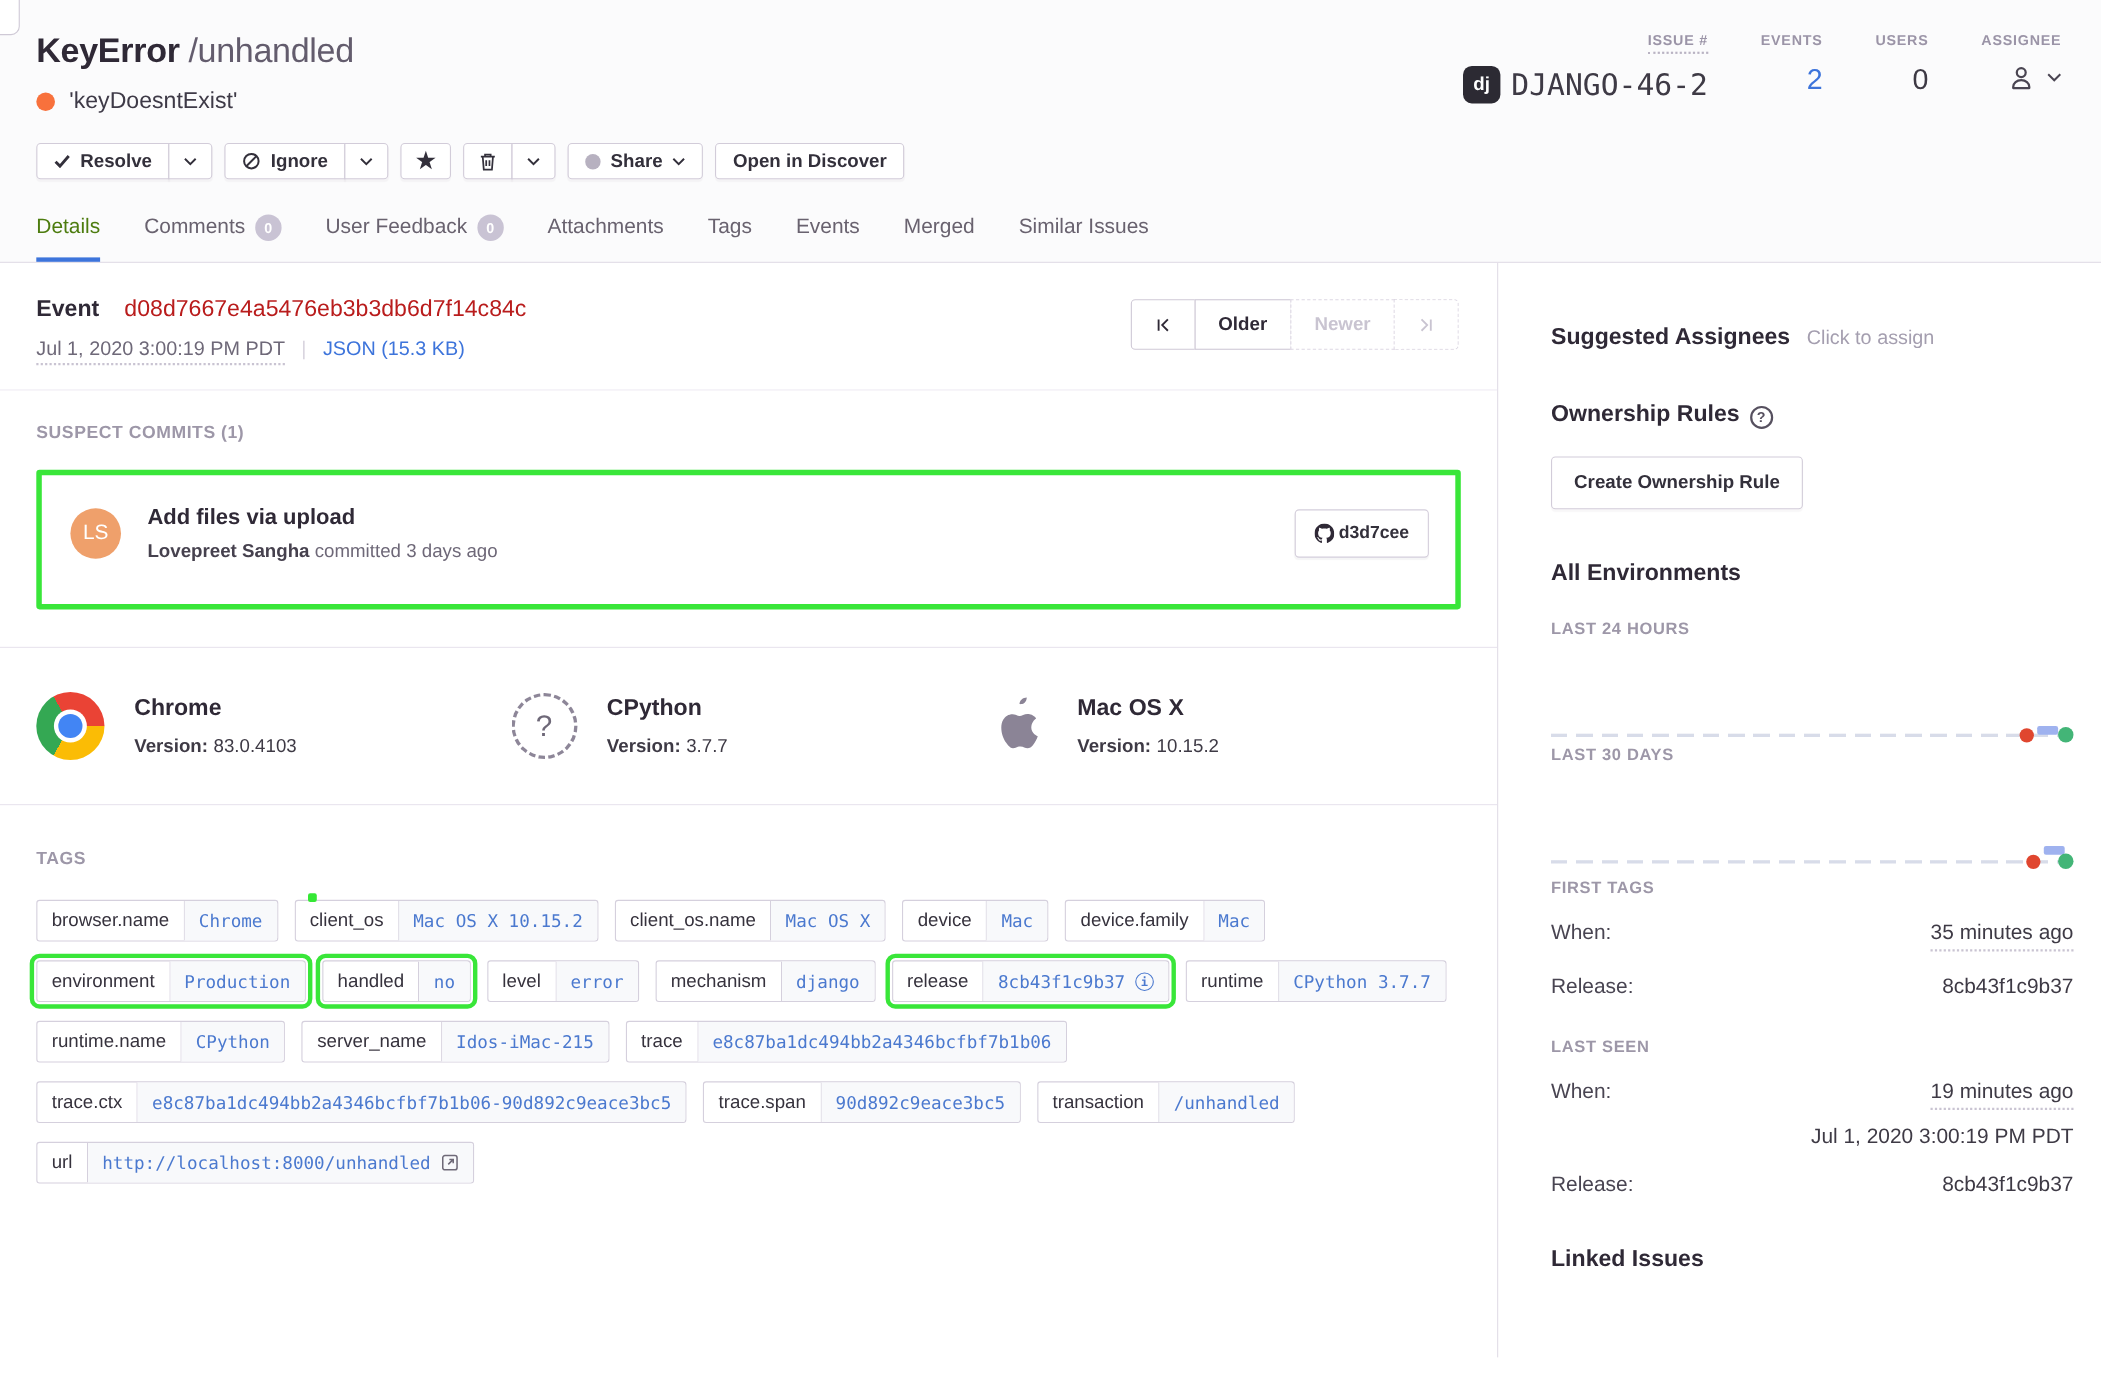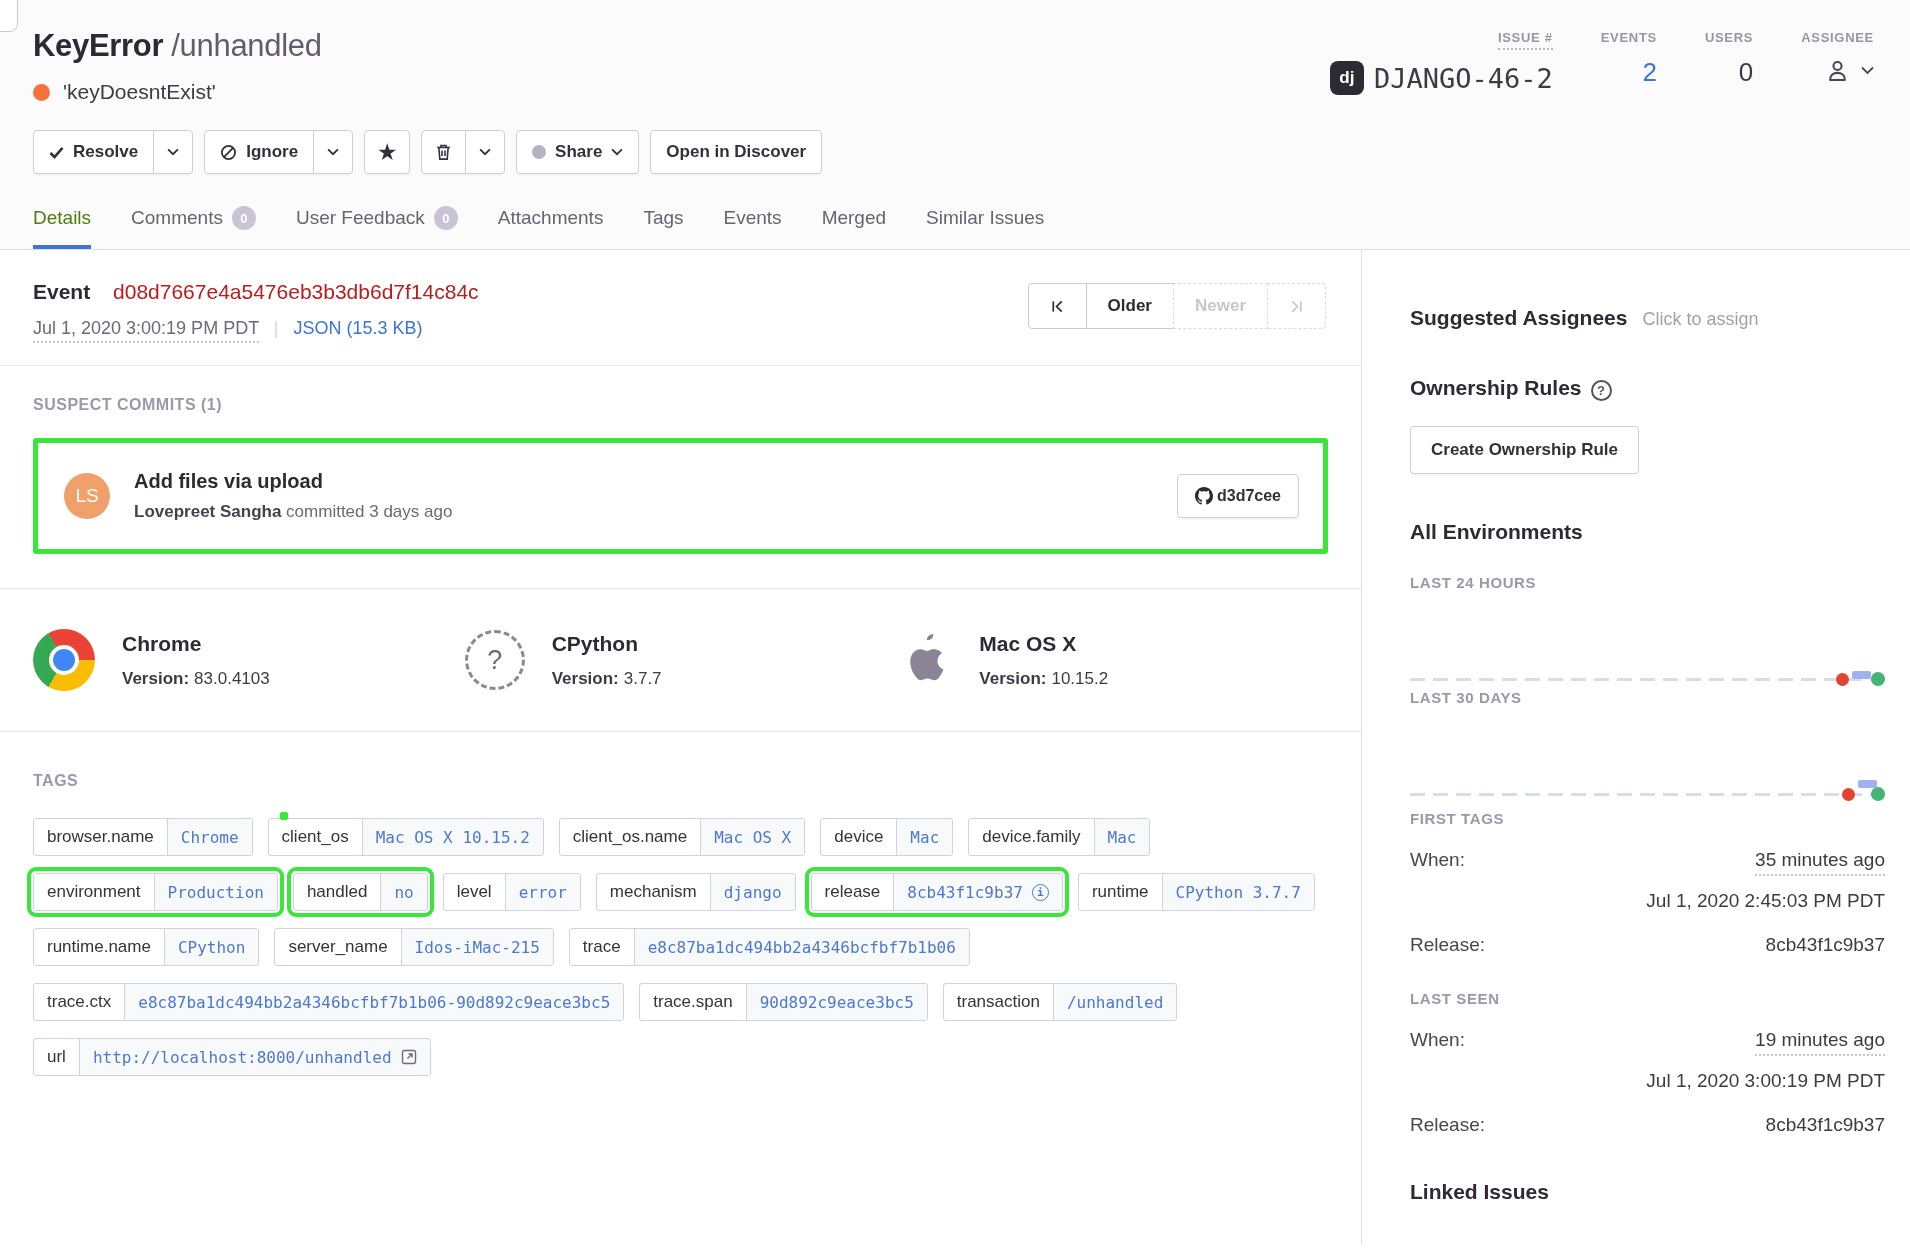--- a/index.html
+++ b/index.html
@@ -20,21 +20,21 @@
   .stat-label { font-size:13px; font-weight:700; letter-spacing:.7px; color:#9b94a7; display:inline-block; }
   .stat-label.dotted { border-bottom:2px dotted #b9b3c3; padding-bottom:3px; }
   .stat-value { margin-top:11px; font-size:26px; color:#3e3a45; display:flex; justify-content:flex-end; align-items:center; gap:10px; }
   .stat-value.blue { color:#3d74db; }
   .issue-id-text { font-family:"DejaVu Sans Mono", monospace; font-size:27px; }
   .dj-badge { width:34px; height:34px; border-radius:8px; background:#2c2a33; color:#fff; font-size:17px; font-weight:700; display:flex; align-items:center; justify-content:center; }
   
   .actions { display:flex; gap:11px; margin-top:26px; }
   .btn-group { display:flex; }
   .btn {
-    height:44px; background:#fff; border:1px solid #d2ccd9; border-radius:4px;
+    height:33px; background:#fff; border:1px solid #d2ccd9; border-radius:4px;
     display:flex; align-items:center; gap:9px; padding:0 15px;
     font-size:17px; font-weight:700; color:#33303b; box-shadow:0 2px 1px rgba(64,50,86,.04); cursor:pointer;
   }
   .btn-group .btn:first-child { border-top-right-radius:0; border-bottom-right-radius:0; }
   .btn-group .btn + .btn { border-top-left-radius:0; border-bottom-left-radius:0; margin-left:-1px; }
   .btn.icon-only { padding:0 13px; }
   .share-dot { width:14px; height:14px; border-radius:50%; background:#b7b1c0; }
   
   .tabs { display:flex; gap:40px; margin-top:32px; font-size:19px; color:#69626f; }
   .tab { padding-bottom:15px; border-bottom:4px solid transparent; cursor:pointer; display:flex; align-items:center; }
@@ -57,21 +57,21 @@
   .pg { height:46px; min-width:52px; padding:0 21px; background:#fff; border:1px solid #cfc9d6;
         display:flex; align-items:center; justify-content:center; font-size:17px; font-weight:700; color:#2f2936; cursor:pointer; }
   .pg + .pg { margin-left:-1px; }
   .pg:first-child { border-radius:4px 0 0 4px; }
   .pg:last-child { border-radius:0 4px 4px 0; }
   .pg.disabled { border:1px dashed #ddd8e3; color:#c9c4d1; cursor:default; }
   
   .suspect-section { padding:30px 33px 34px; border-bottom:1px solid #e8e4ee; }
   .sec-label { font-size:16px; font-weight:700; letter-spacing:.5px; color:#9d97a8; }
   .green-box { margin-top:24px; border:5px solid #39e639; border-radius:3px; background:#fff; }
-  .commit-row { display:flex; align-items:center; padding:27px 24px 27px 26px; }
+  .commit-row { display:flex; align-items:center; padding:27px 24px 38px 26px; }
   .avatar { width:46px; height:46px; border-radius:50%; background:#efa06b; color:#fff; font-size:19px;
             display:flex; align-items:center; justify-content:center; margin-right:24px; flex:0 0 auto; }
   .commit-title { font-size:20px; font-weight:700; }
   .commit-meta { margin-top:9px; font-size:17px; color:#6e6878; }
   .commit-meta b { color:#46414e; }
   .sha-btn { margin-left:auto; display:flex; align-items:center; gap:4px; background:#fff; border:1px solid #d4cedb;
              border-radius:4px; padding:12px 17px; font-size:16px; font-weight:700; color:#33303b;
              box-shadow:0 2px 1px rgba(64,50,86,.05); cursor:pointer; }
   
   .context-section { display:flex; padding:40px 33px; border-bottom:1px solid #e8e4ee; }
@@ -521,21 +521,20 @@
         <span class="mk bluebar" style="right:8px; bottom:14px;"></span>
         <span class="mk red" style="right:30px;"></span>
         <span class="mk green" style="right:0;"></span>
       </div>
 
       <div class="sb-sub" style="margin-top:8px;">FIRST TAGS</div>
       <div class="kv">
         <span class="k">When:</span>
         <span class="v dotted-under">35 minutes ago</span>
       </div>
-      <div class="right-line">Jul 1, 2020 2:45:03 PM PDT</div>
       <div class="kv">
         <span class="k">Release:</span>
         <a class="v link">8cb43f1c9b37</a>
       </div>
 
       <div class="sb-sub" style="margin-top:34px;">LAST SEEN</div>
       <div class="kv">
         <span class="k">When:</span>
         <span class="v dotted-under">19 minutes ago</span>
       </div>

